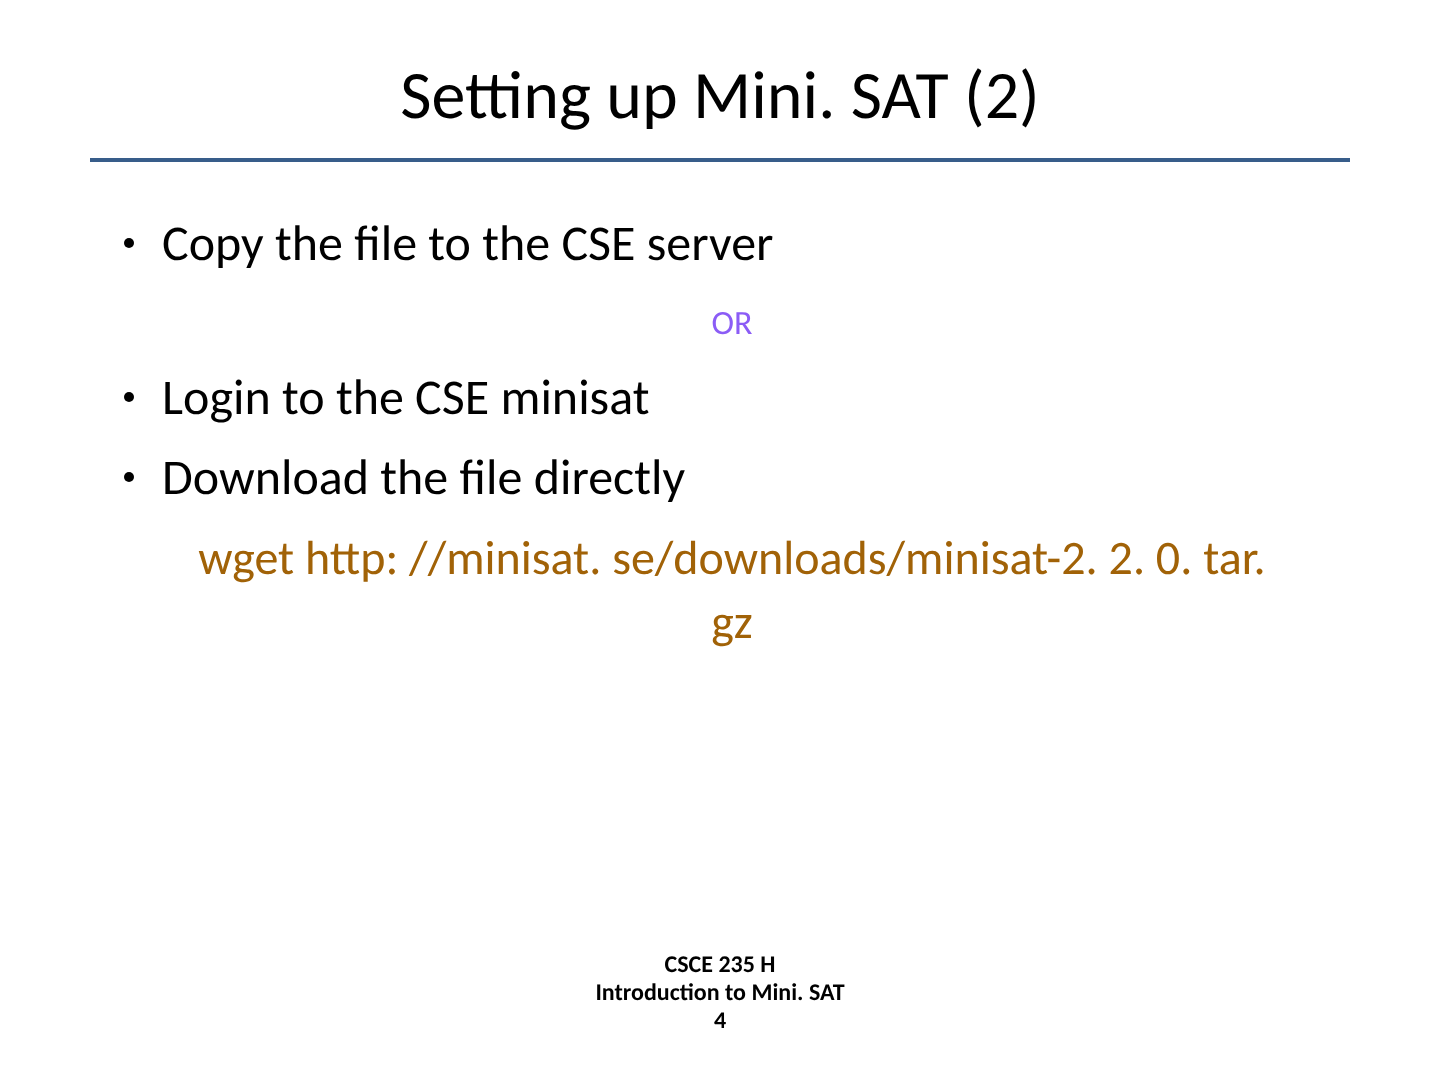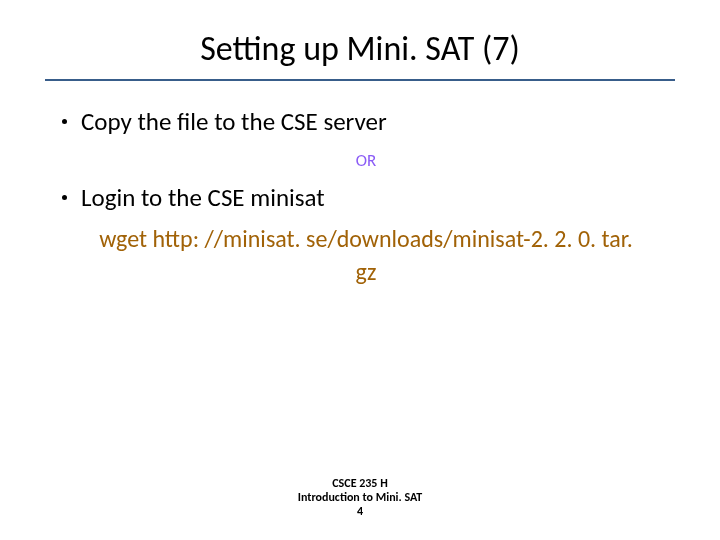--- a/index.html
+++ b/index.html
@@ -96,40 +96,44 @@
       flex: 1;
     }
     .footer-right {
       text-align: right;
     }
   </style>
 </head>
 <body>
 
 <div class="slide">
-  <div class="title">Setting up Mini. SAT (7)</div>
+  <div class="title">Setting up Mini. SAT (2)</div>
   <div class="title-underline"></div>
 
   <div class="content">
 
 
     <div class="bullet-item">
       <span class="bullet-dot"></span>
       <span class="bullet-text">
         <span>Copy the file to the CSE server</span><span class="mono-inline"></span>
       </span>
     </div>
 
     <div class="or-text">OR</div>
 
     <div class="bullet-item">
       <span class="bullet-dot"></span>
       <span class="bullet-text">Login to the CSE minisat</span>
     </div>
 
+    <div class="bullet-item">
+      <span class="bullet-dot"></span>
+      <span class="bullet-text">Download the file directly</span>
+    </div>
 
     <div class="wget-line">wget http: //minisat. se/downloads/minisat-2. 2. 0. tar. gz</div>
   </div>
 
   <div class="footer">
     <div class="footer-left">CSCE 235 H</div>
     <div class="footer-center">Introduction to Mini. SAT</div>
     <div class="footer-right">4</div>
   </div>
 </div>

